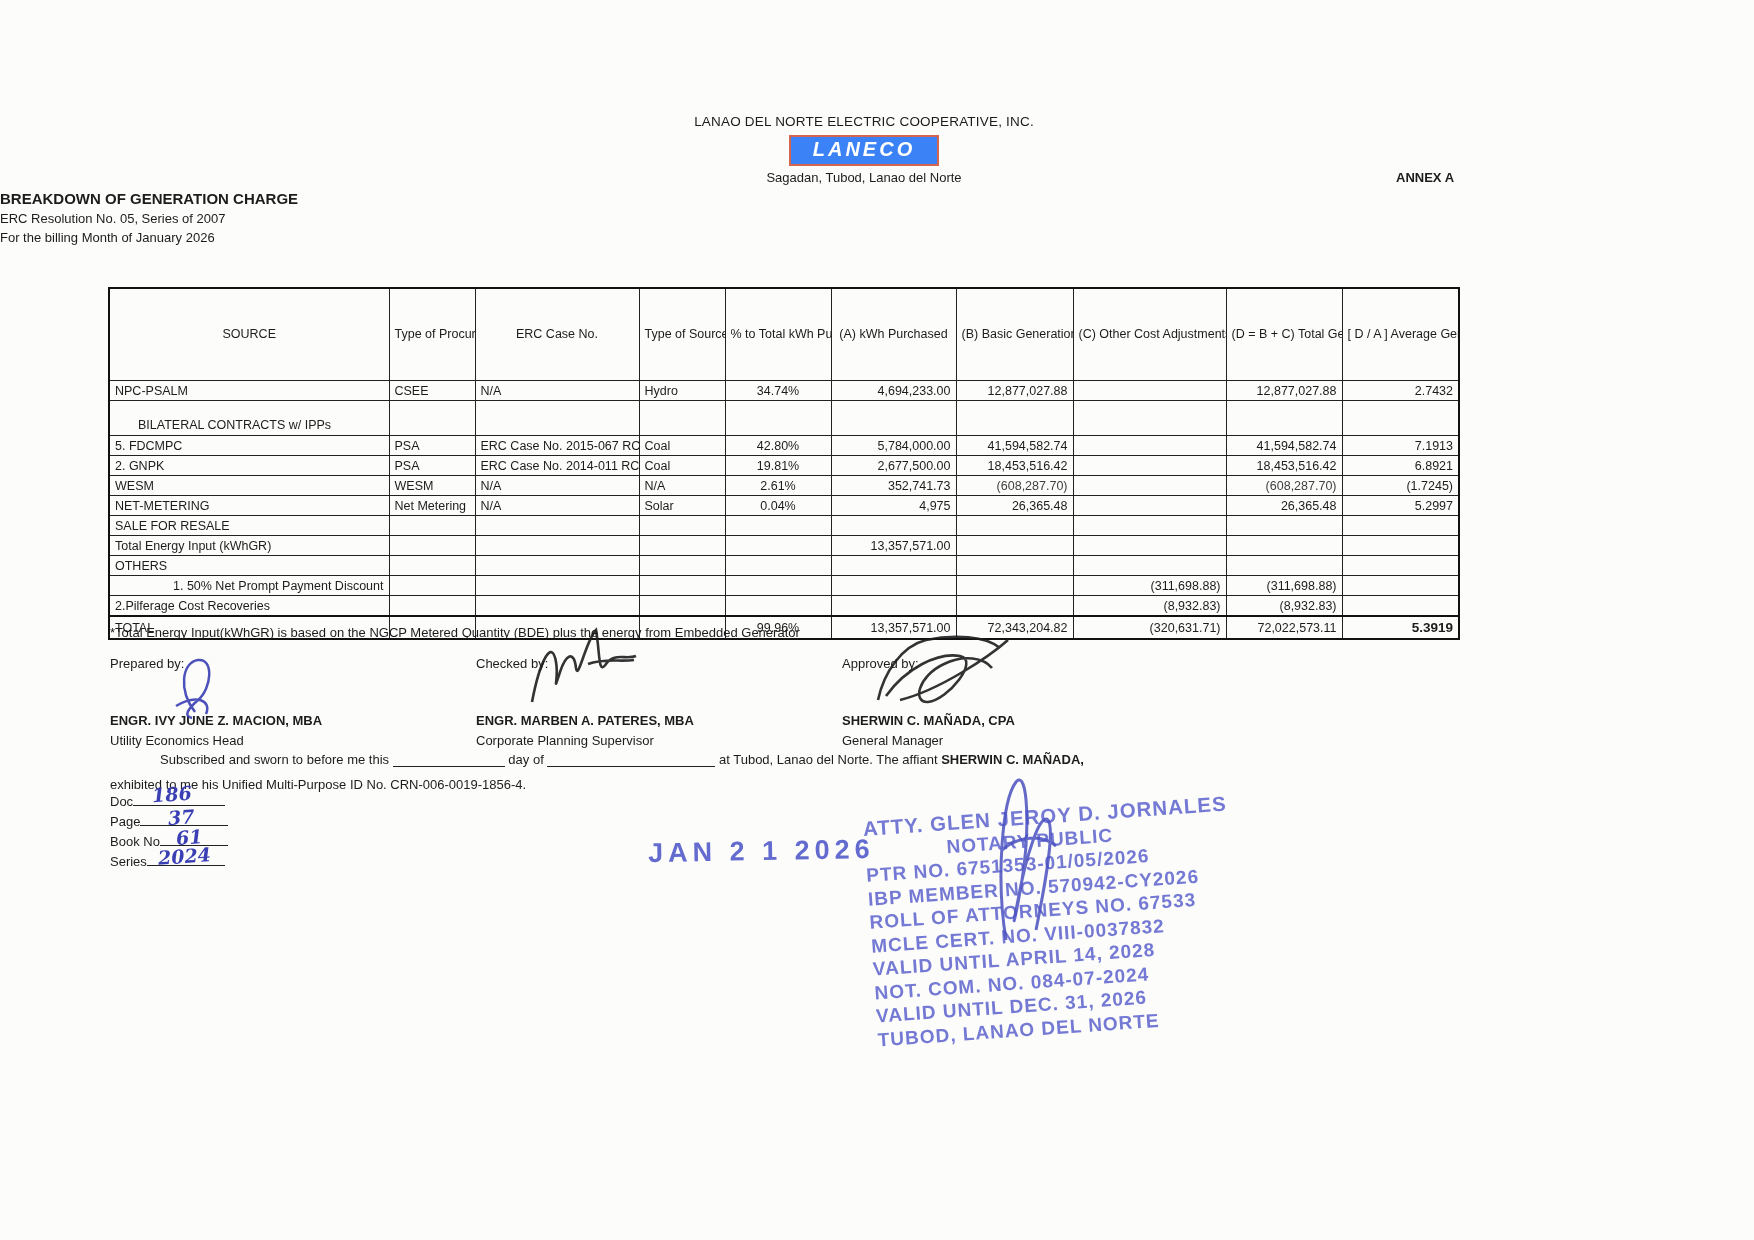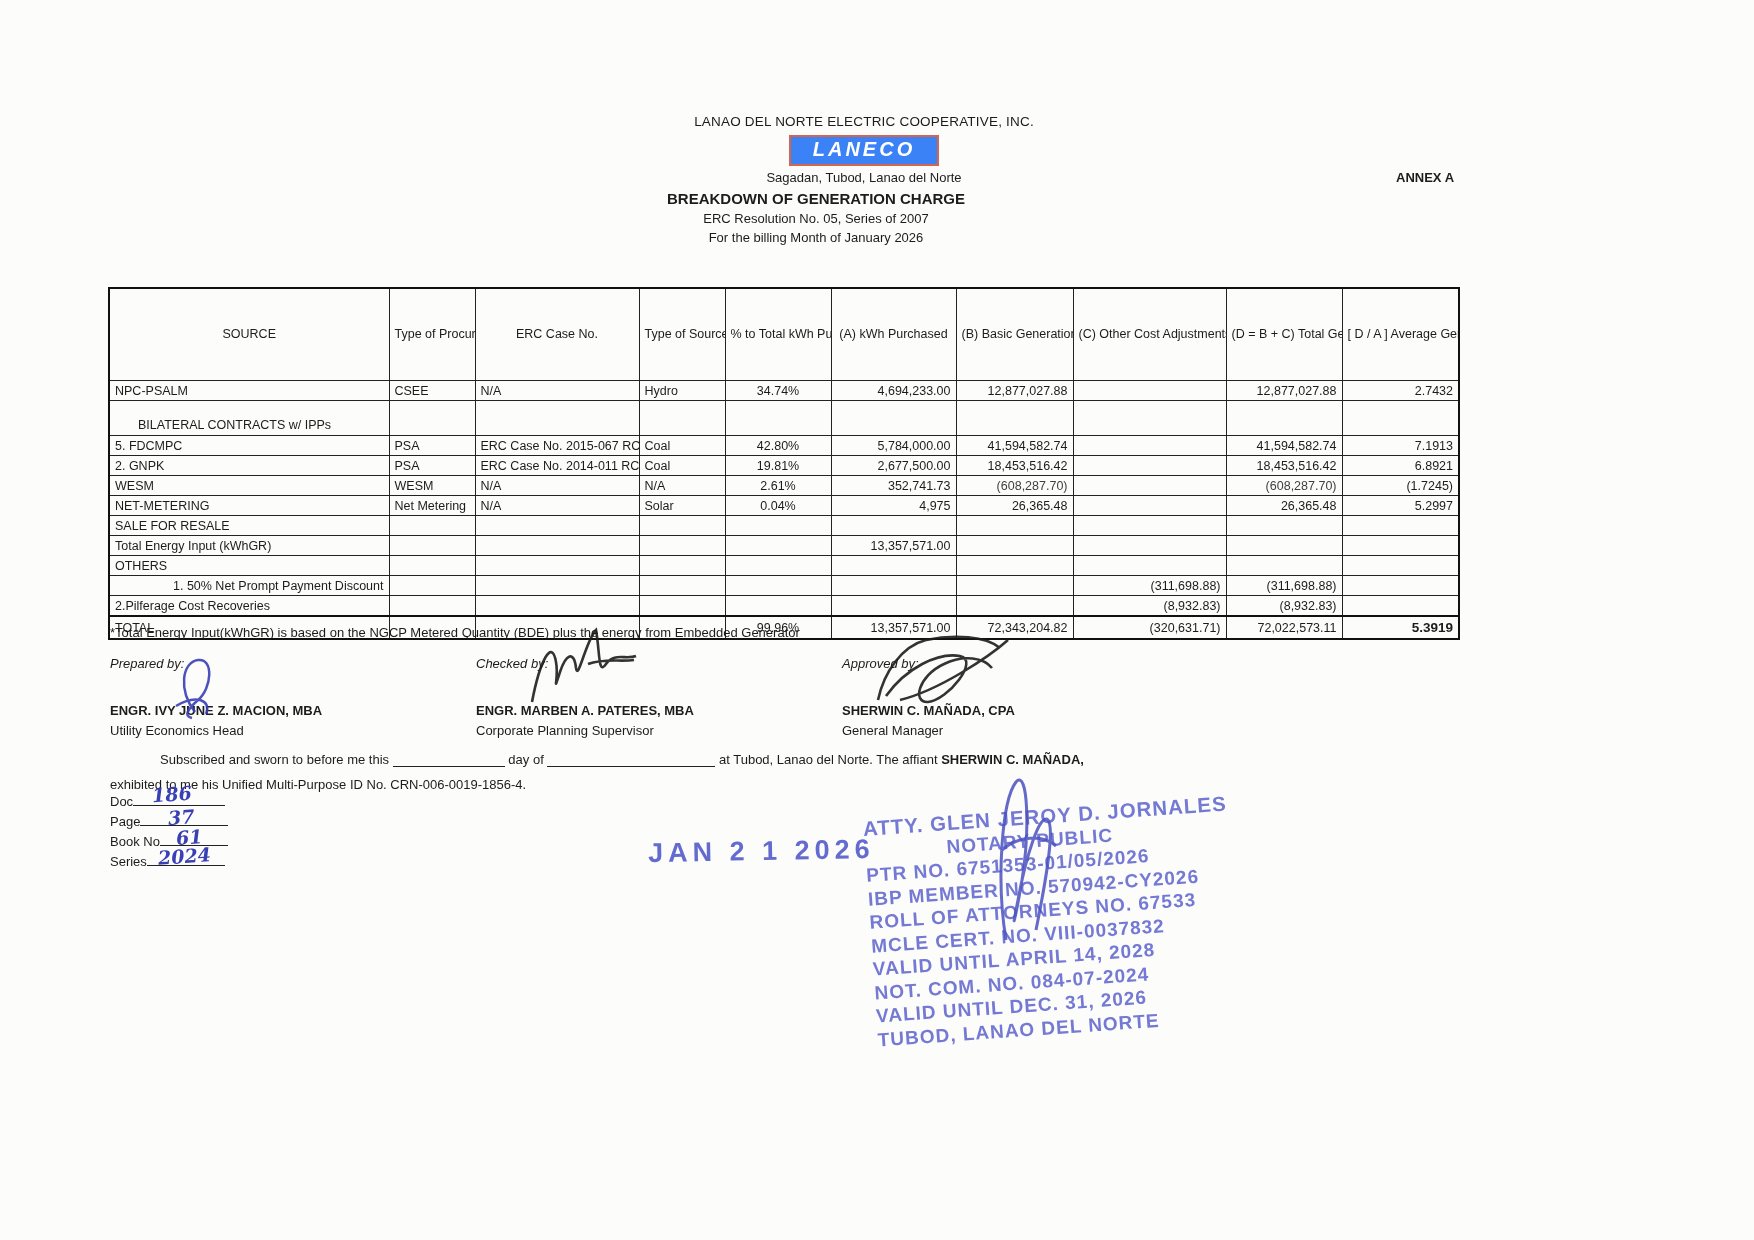--- a/index.html
+++ b/index.html
@@ -8,21 +8,21 @@
     font-family:"Liberation Sans",sans-serif;color:#1c1c1c;overflow:hidden;
   }
   
   .doc-header{position:absolute;left:0;top:114px;width:1728px;text-align:center;}
   .company{font-size:13.5px;letter-spacing:.2px;}
   .logo{display:inline-block;margin-top:6px;background:#3b82f6;border:2px solid #d6654f;
         color:#fff;font-weight:bold;font-style:italic;font-size:20px;letter-spacing:3px;
         padding:1px 22px 3px 22px;}
   .address{font-size:13px;margin-top:4px;}
   .annex{position:absolute;left:1396px;top:170px;width:60px;font-weight:bold;font-size:13px;}
-  .title-block{position:absolute;left:0;top:190px;width:1632px;text-align:center;}
+  .title-block{position:absolute;left:0;top:190px;width:1632px;}
   .doc-title{font-weight:bold;font-size:15px;}
   .doc-sub{font-size:13px;margin-top:4px;}
   
   table.gen{position:absolute;left:108px;top:287px;width:1350px;border-collapse:collapse;
     font-size:12.5px;table-layout:fixed;}
   table.gen td{border:1px solid #222;padding:0 5px;vertical-align:middle;height:19px;
     overflow:hidden;white-space:nowrap;}
   table.gen{border:2px solid #111;}
   td.hd{white-space:pre-line;text-align:center;vertical-align:middle;line-height:15px;padding:2px 3px;}
   tr.hdr td{height:91px;}
@@ -31,21 +31,21 @@
   tr.tall td{height:31px;}
   tr.tall td.src{vertical-align:bottom;padding-bottom:3px;padding-left:28px;}
   td.src-right{text-align:right;}
   td.src-ind{padding-left:72px;}
   tr.total-row td{height:21px;border-top:2px solid #111;}
   .neg{color:#404040;margin-top:46px;}
   .avg-total{font-weight:bold;font-size:13.5px;}
   .footnote{position:absolute;left:110px;top:625px;font-size:13px;}
   
   .sig{position:absolute;font-size:13px;}
-  .sig .prefix{margin-bottom:32px;font-style:italic;}
+  .sig .prefix{margin-bottom:42px;}
   .sig .name{font-weight:bold;margin-bottom:5px;}
   .sig1{left:110px;top:656px;}
   .sig2{left:476px;top:656px;}
   .sig3{left:842px;top:656px;}
   
   .notary-line1{position:absolute;left:160px;top:752px;font-size:13px;}
   .blank{display:inline-block;border-bottom:1px solid #222;height:13px;vertical-align:bottom;}
   .b1{width:112px;} .b2{width:168px;}
   .notary-line2{position:absolute;left:110px;top:777px;font-size:13px;}
   .regfields{position:absolute;left:110px;top:793px;font-size:13px;}

